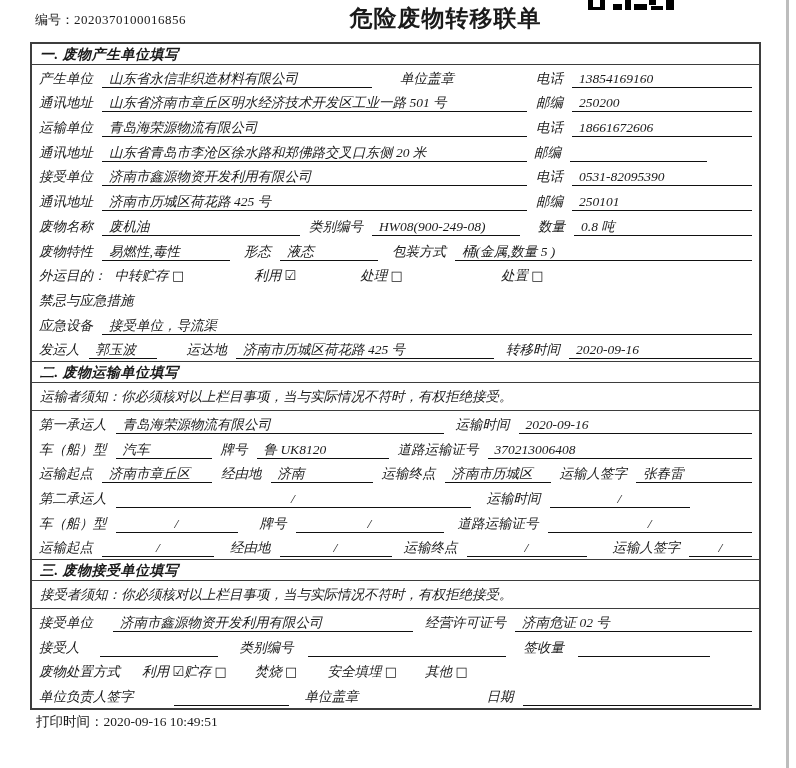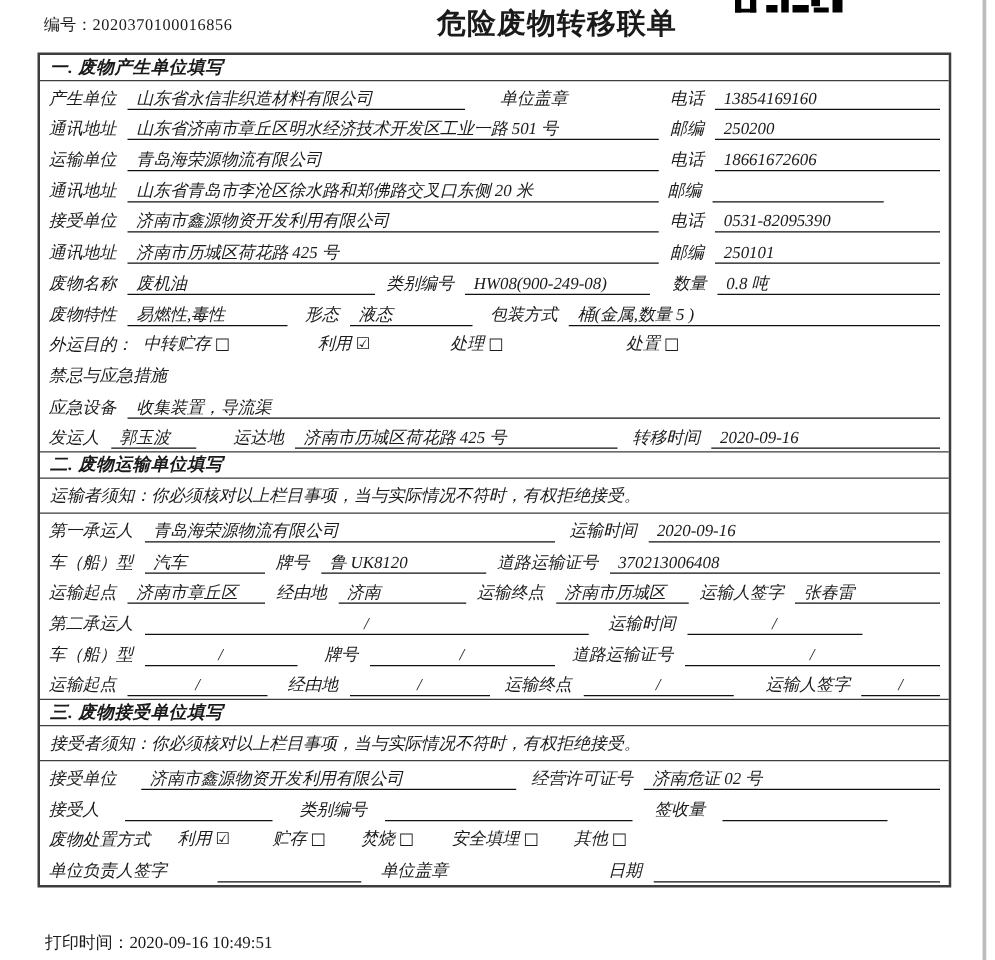--- a/index.html
+++ b/index.html
@@ -40,21 +40,21 @@
          margin-left:9px; padding-left:7px; white-space:nowrap; overflow:hidden; }
   .lab + .lab, .val + .lab { margin-left:9px; }
   .grow { flex:1 1 auto; }
   .c { text-align:center; padding-left:0; }
   .mla { margin-left:auto !important; }
 
   .opt { white-space:nowrap; line-height:19px; margin-bottom:2px; }
   .mark { font-family:"DejaVu Sans",sans-serif; font-size:13px; }
 
   
-  .footer { position:absolute; left:36px; top:745px; font-size:13.5px; white-space:nowrap;text-align:center; }
+  .footer { position:absolute; left:36px; top:713px; font-size:13.5px; white-space:nowrap;text-align:center; }
 </style>
 </head>
 <body>
 
 <div class="page">
 
   <div class="header">
     <div class="doc-no">
       <span>编号：</span><span class="num">2020370100016856</span>
     </div>
@@ -158,21 +158,21 @@
         </span>
       </div>
 
 
       <div class="row">
         <span class="lab">禁忌与应急措施</span>
       </div>
 
       <div class="row">
         <span class="lab">应急设备</span>
-        <span class="val grow">收集装置，导流渠</span>
+        <span class="val grow">接受单位，导流渠</span>
       </div>
 
       <div class="row">
         <span class="lab">发运人</span>
         <span class="val" style="width:68px">郭玉波</span>
         <span class="lab" style="margin-left:30px">运达地</span>
         <span class="val" style="width:258px">济南市历城区荷花路 425 号</span>
         <span class="lab" style="margin-left:12px">转移时间</span>
         <span class="val grow">2020-09-16</span>
       </div>
@@ -256,21 +256,21 @@
         <span class="lab" style="margin-left:18px">签收量</span>
         <span class="val" style="width:132px;margin-left:14px;margin-right:12px"></span>
       </div>
 
       <div class="row">
         <span class="lab">废物处置方式</span>
         <span class="opt" style="margin-left:22px">
           <span>利用</span>
           <span class="mark">☑</span>
         </span>
-        <span class="opt" style="margin-left:34px">
+        <span class="opt" style="">
           <span>贮存</span>
           <span class="mark">□</span>
         </span>
         <span class="opt" style="margin-left:28px">
           <span>焚烧</span>
           <span class="mark">□</span>
         </span>
         <span class="opt" style="margin-left:30px">
           <span>安全填埋</span>
           <span class="mark">□</span>

